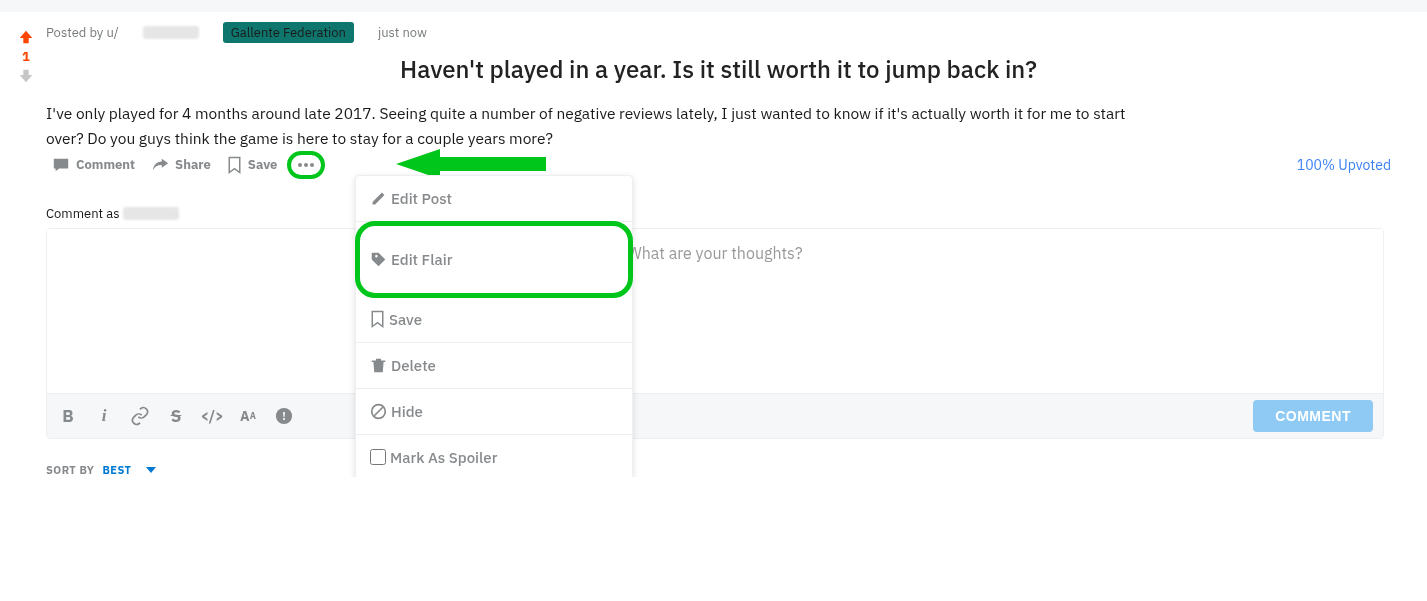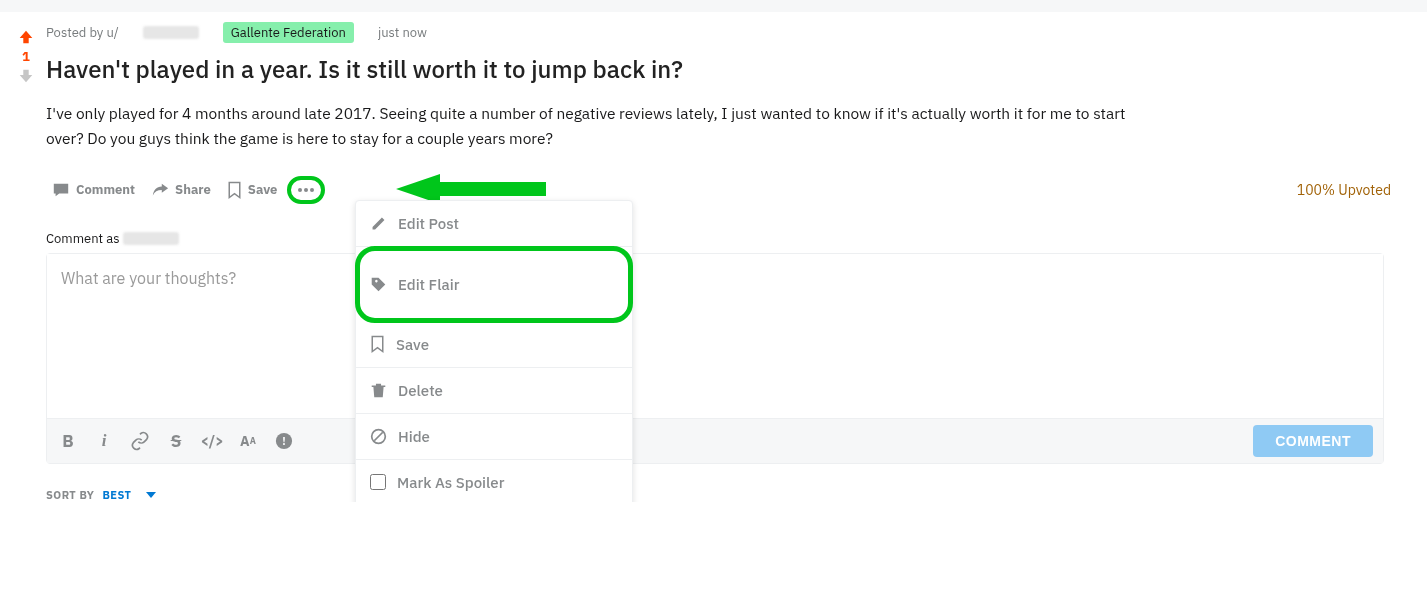--- a/index.html
+++ b/index.html
@@ -18,49 +18,50 @@
   }
   .vote-arrow { cursor: pointer; width: 20px; height: 18px; display:flex; align-items:center; justify-content:center; }
   .vote-score { font-size: 13px; font-weight: 700; color: #ff4500; margin: 2px 0; }
   .content-col { flex: 1; padding-right: 30px; }
   .byline { color: #787c7e; font-size: 13px; display: flex; align-items:center; gap: 24px; margin-bottom: 10px; }
   .username-blur {
     display:inline-block; width: 56px; height: 13px;
     background: #e6e6e6; border-radius:3px; filter: blur(1px);
   }
   .flair-tag {
-    background: #86efac; color: #1a1a1b;
+    background: #0f766e; color: #1a1a1b;
     padding: 2px 8px; border-radius: 3px; font-size: 13px;
   }
-  .post-title { font-size: 24px; font-weight: 500; color: #222; margin-bottom: 16px; }
-  .post-body { font-size: 15.5px; line-height: 1.6; color: #1a1a1b; margin-bottom: 25px; max-width: 1100px; }
+  .post-title { font-size: 24px; font-weight: 500; color: #222; margin-bottom: 16px; text-align: center; }
+  .post-body { font-size: 15.5px; line-height: 1.6; color: #1a1a1b; margin-bottom: 0; max-width: 1100px; }
   .action-row { display:flex; align-items:center; justify-content: space-between; margin-bottom: 26px; position: relative; }
   .actions-left { display:flex; align-items:center; gap: 4px; }
   .act-btn { display:flex; align-items:center; gap:6px; color:#878a8c; font-weight:700; font-size:13px; padding: 4px 6px; cursor:pointer; }
   .act-btn svg { fill:#878a8c; }
   .more-dots {
     display:flex; align-items:center; justify-content:center;
     padding: 2px 6px; cursor:pointer; color:#878a8c; font-weight:700;
     border: 4px solid #00c61b; border-radius: 14px; height: 28px;
   }
   .more-dots svg { fill:#878a8c; }
-  .upvoted-label { color:#a16207; font-size:14px; }
+  .upvoted-label { color:#3b82f6; font-size:14px; }
   .green-arrow {
     position:absolute; left: 350px; top: -4px;
     width: 150px; height: 32px; pointer-events:none;
   }
   .comment-as { font-size: 13px; color:#1a1a1b; margin-bottom: 6px; display:flex; align-items:center; gap:4px; }
   .comment-box {
     border: 1px solid #edeff1; border-radius: 4px;
     width: 100%; max-width: 1338px;
   }
   .comment-textarea {
     width: 100%; min-height: 160px; border: none; outline: none;
     padding: 14px 14px; font-size: 16px; color:#9a9a9a; resize: none;
     font-family: inherit;
+    text-align: center;
   }
   .comment-textarea::placeholder { color:#9a9a9a; }
   .toolbar {
     background: #f6f7f8; border-top: 1px solid #edeff1;
     display:flex; align-items:center; justify-content:space-between;
     padding: 6px 10px;
   }
   .fmt-tools { display:flex; align-items:center; gap: 14px; color:#878a8c; }
   .fmt-tools .tool { cursor:pointer; font-weight:700; font-size: 17px; display:flex; align-items:center; justify-content:center; width:22px; height:22px; }
   .markdown-link { color:#0079d3; font-size:13px; cursor:pointer; margin-right: auto; margin-left: 200px; }
@@ -75,21 +76,21 @@
 
   
   .dropdown {
     position:absolute; left: 309px; top: 24px;
     width: 278px; background:#fff;
     border: 1px solid #edeff1; border-radius: 4px;
     box-shadow: 0 2px 6px rgba(0,0,0,0.12);
     z-index: 50;
   }
   .dd-item {
-    display:flex; align-items:center; gap: 11px;
+    display:flex; align-items:center; gap: 4px;
     padding: 13px 14px; font-size: 15px; color:#878a8c;
     border-bottom: 1px solid #edeff1; cursor:pointer; font-weight:500;
   }
   .dd-item:last-child { border-bottom:none; }
   .dd-item svg { fill:#878a8c; flex-shrink:0; }
   .dd-item input[type=checkbox] { width:16px; height:16px; cursor:pointer; accent-color:#0079d3; }
   .dd-highlight {
     border: 5px solid #00c61b; border-radius: 20px;
     margin: -1px; padding: 24px 10px;
   }

